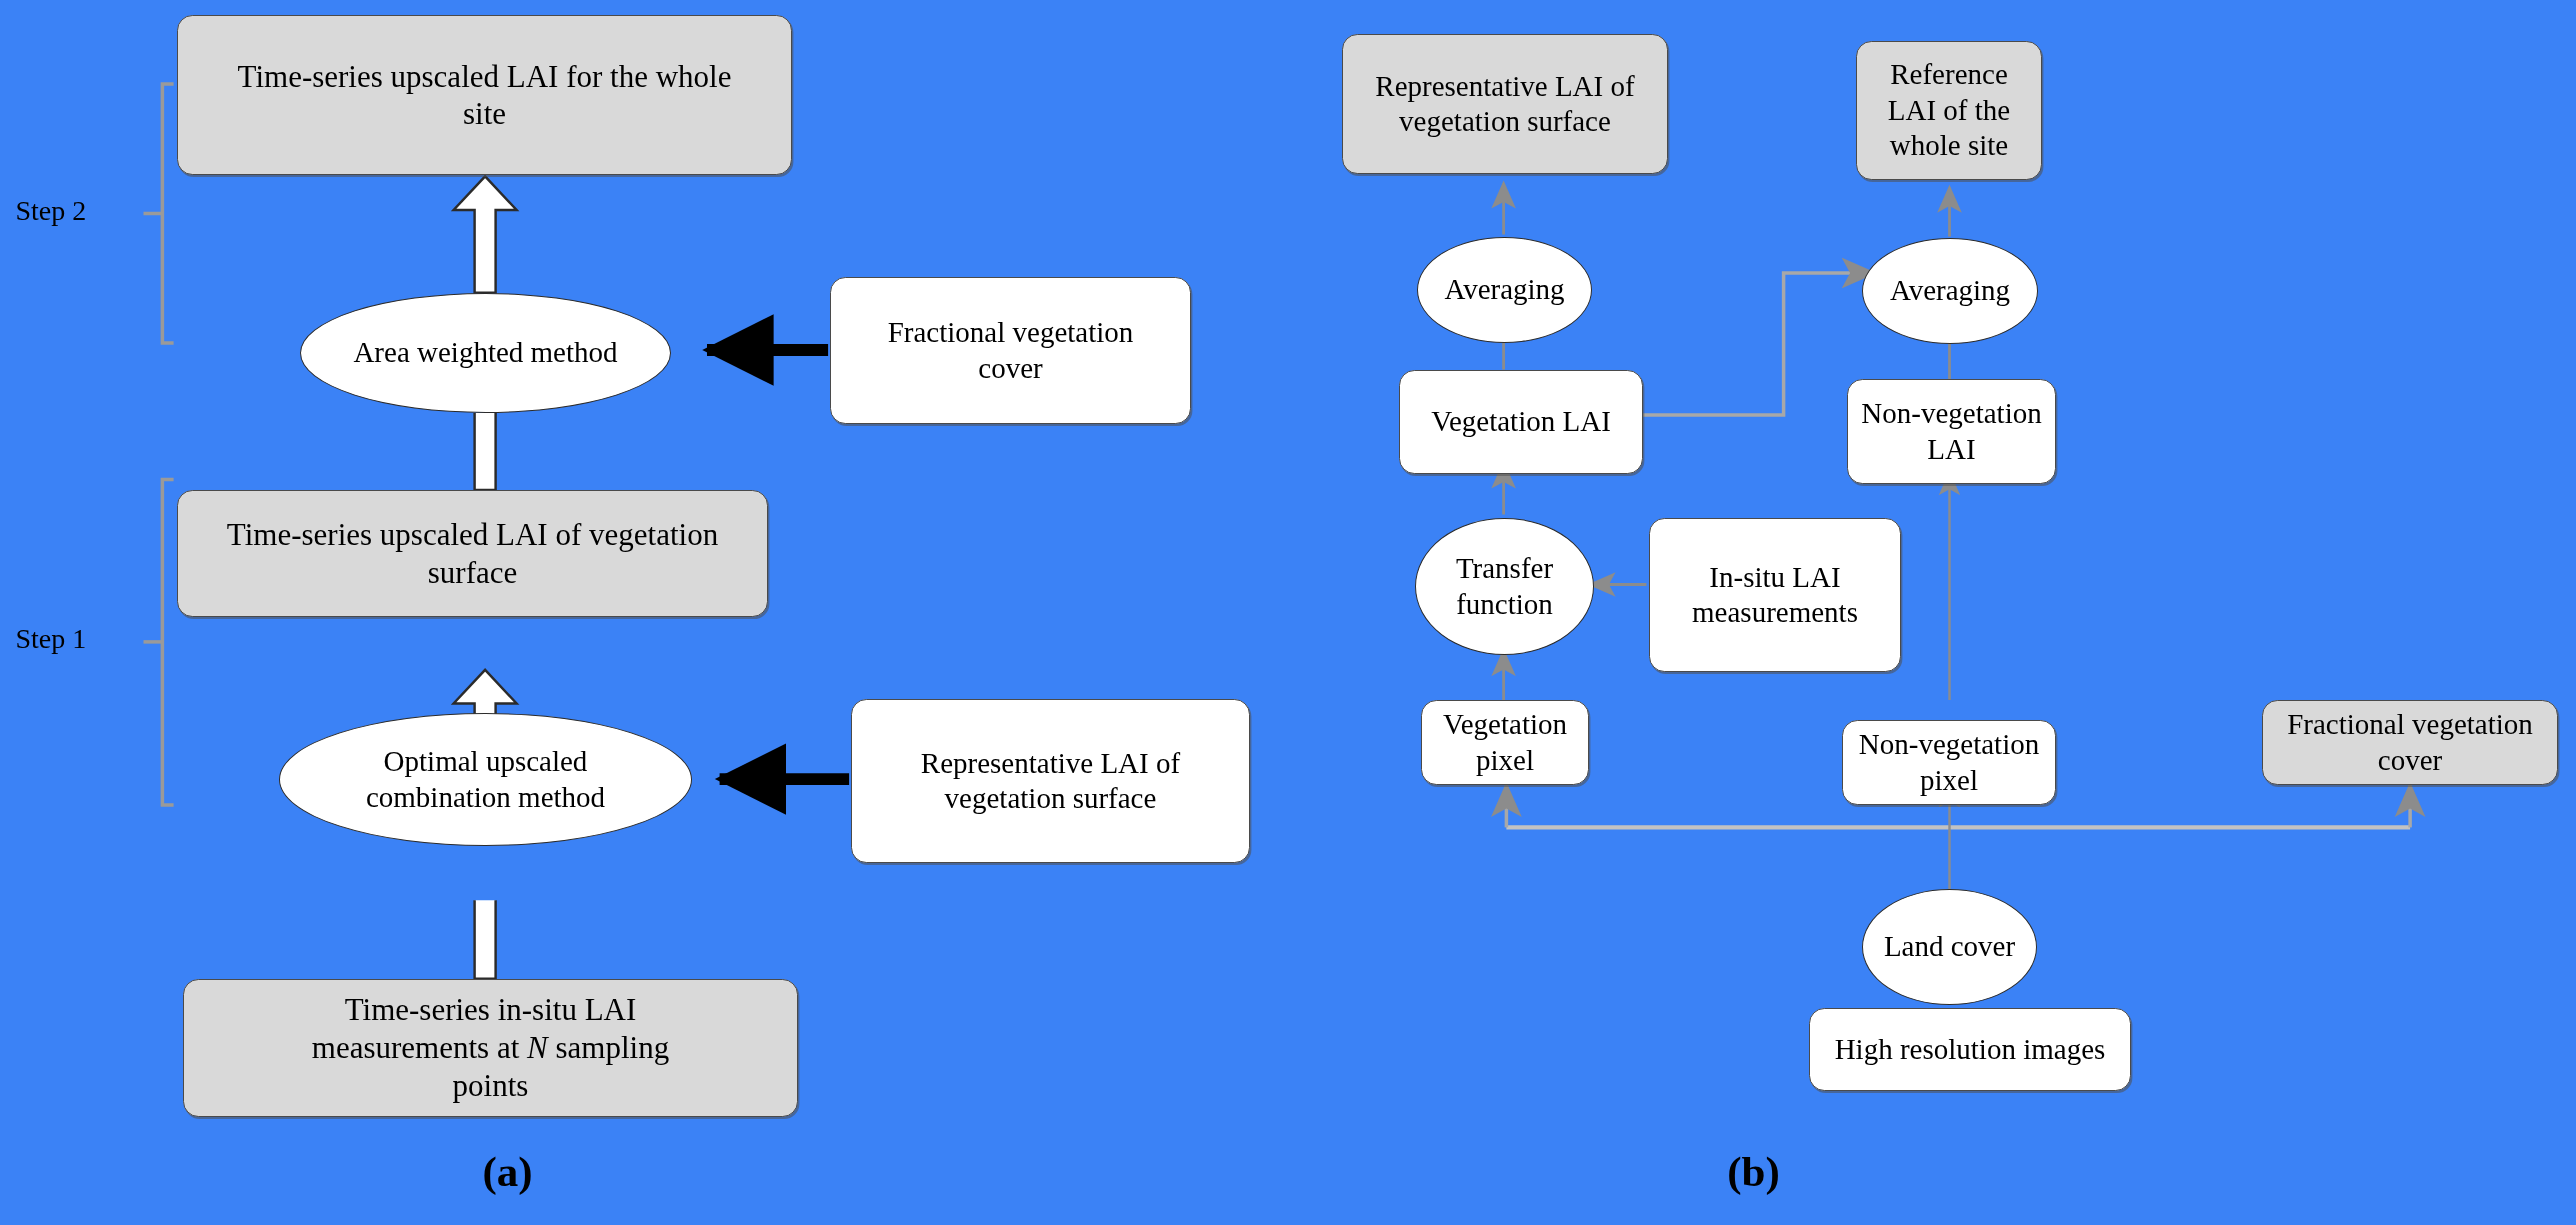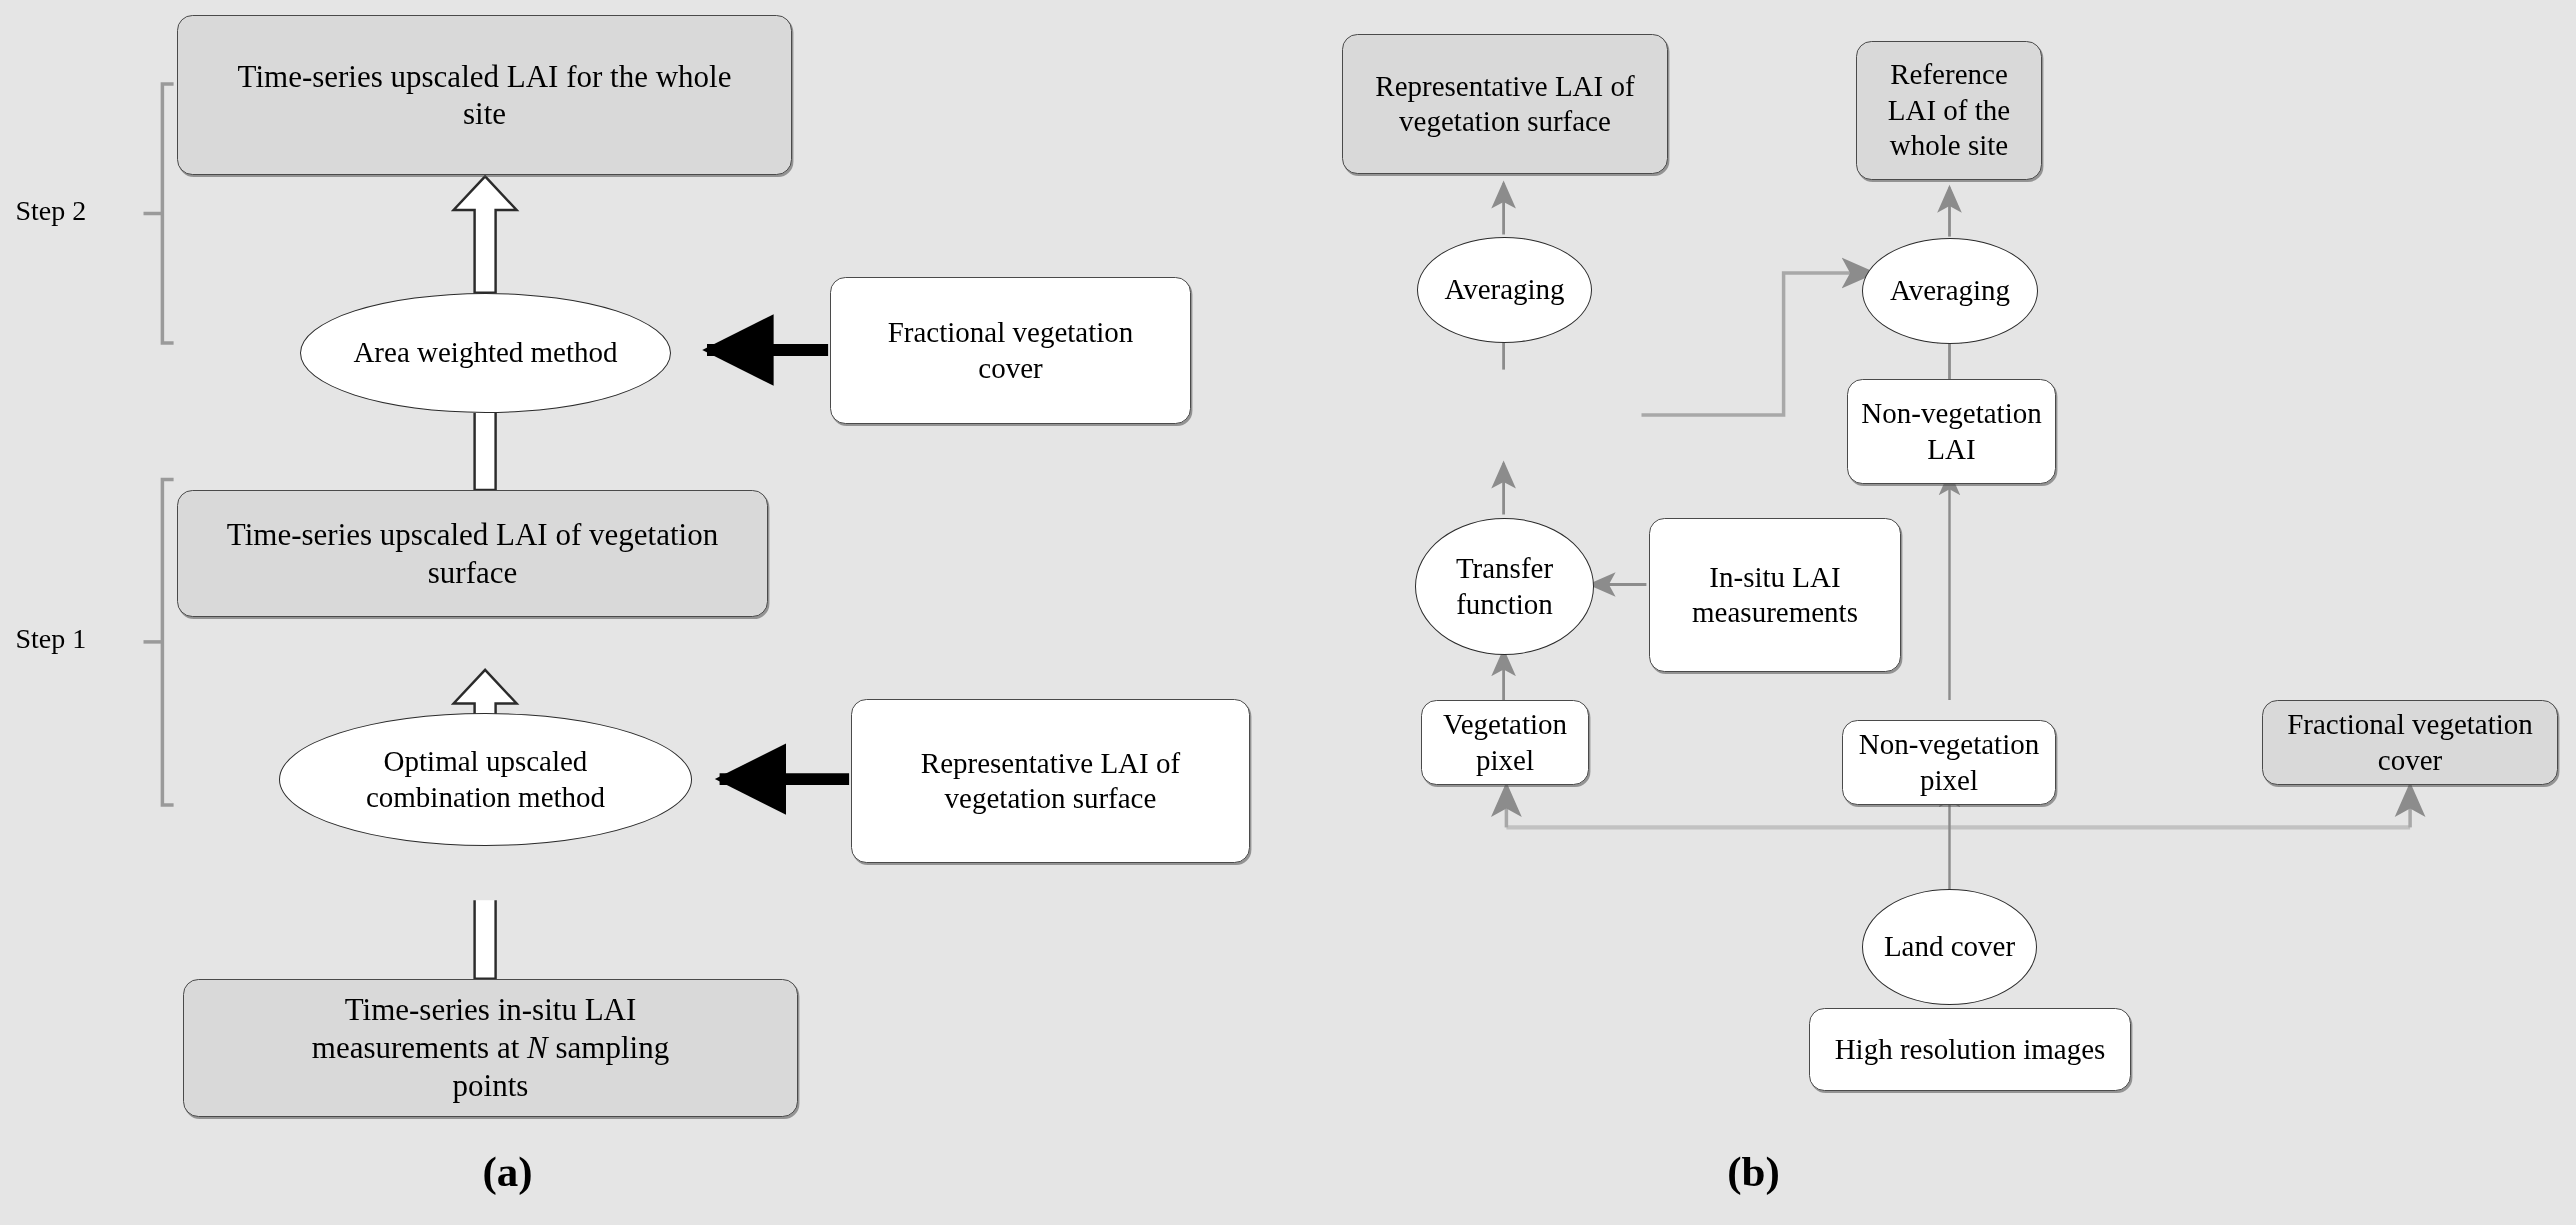--- a/index.html
+++ b/index.html
@@ -5,21 +5,21 @@
 <style>
   html, body {
     margin: 0;
     padding: 0;
     background: #ffffff;
   }
   #stage {
     position: relative;
     width: 2576px;
     height: 1225px;
-    background: #e5e5e5;
+    background: #3b82f6;
     font-family: "Liberation Serif", "DejaVu Serif", serif;
     overflow: hidden;
   }
   svg.layer {
     position: absolute;
     left: 0;
     top: 0;
     width: 2576px;
     height: 1225px;
     pointer-events: none;
@@ -189,20 +189,21 @@
   <div class="panel-label" style="left:455px; top:1147px; width:105px;">(a)</div>
 
   <div class="node rbox shaded t58" style="left:1342px; top:34px; width:326px; height:140px; padding:0 9.8px;">Representative LAI of vegetation surface</div>
 
   <div class="node rbox shaded t58" style="left:1856px; top:41px; width:186px; height:139px; padding:0 13px;">Reference LAI of the whole site</div>
 
   <div class="node ell t58" style="left:1417px; top:237px; width:175px; height:106px; padding:0 12.6px;">Averaging</div>
 
   <div class="node ell t58" style="left:1862px; top:238px; width:176px; height:106px; padding:0 12.6px;">Averaging</div>
 
+  <div class="node rbox t58" style="left:1399px; top:370px; width:244px; height:104px; padding:0 18px;">Vegetation LAI</div>
 
   <div class="node rbox t58" style="left:1847px; top:379px; width:209px; height:105px; padding:0 11.2px;">Non-vegetation LAI</div>
 
   <div class="node ell t58" style="left:1415px; top:518px; width:179px; height:137px; padding:0 9.8px;">Transfer function</div>
 
   <div class="node rbox t58" style="left:1649px; top:518px; width:252px; height:154px; padding:0 11.2px;">In-situ LAI measurements</div>
 
   <div class="node rbox t58" style="left:1421px; top:700px; width:168px; height:85px; padding:0 9.8px;">Vegetation pixel</div>
 
   <div class="node rbox t58" style="left:1842px; top:700px; width:214px; height:85px; padding:0 9.8px;margin-top:20px;">Non-vegetation pixel</div>

